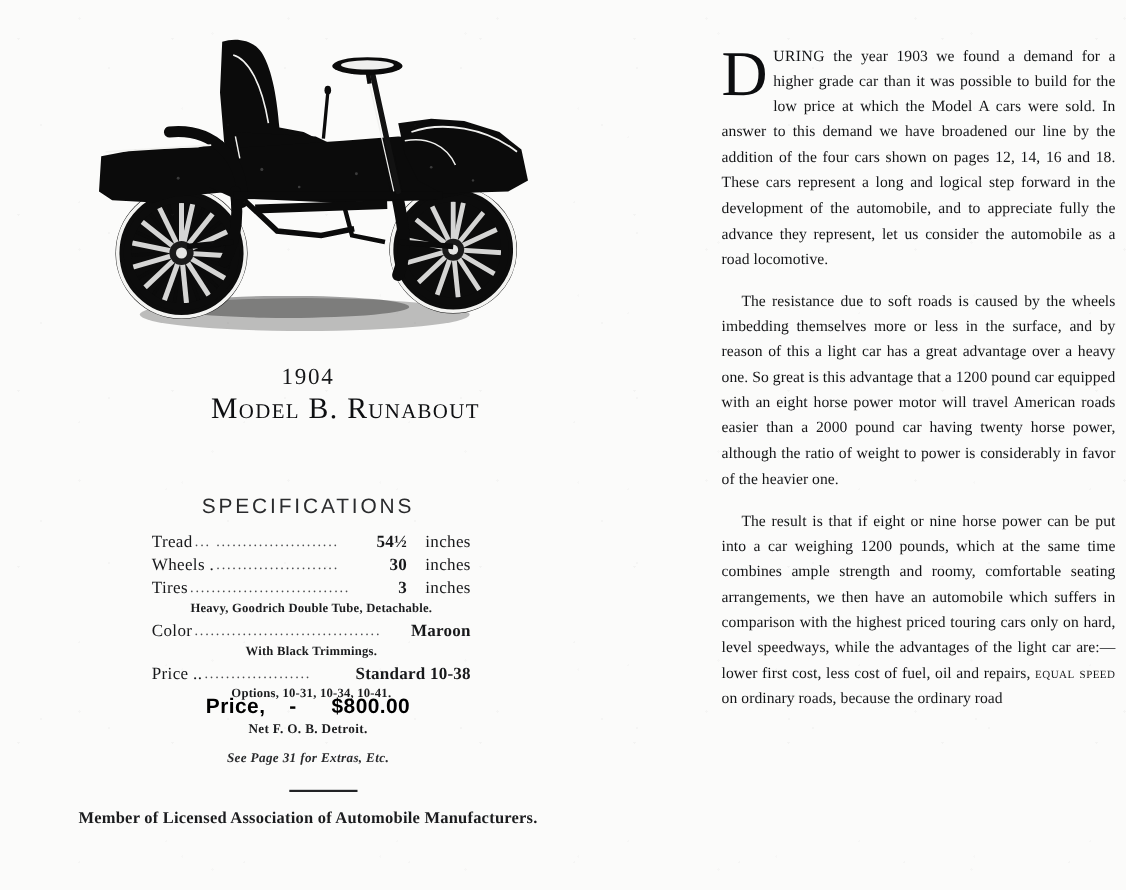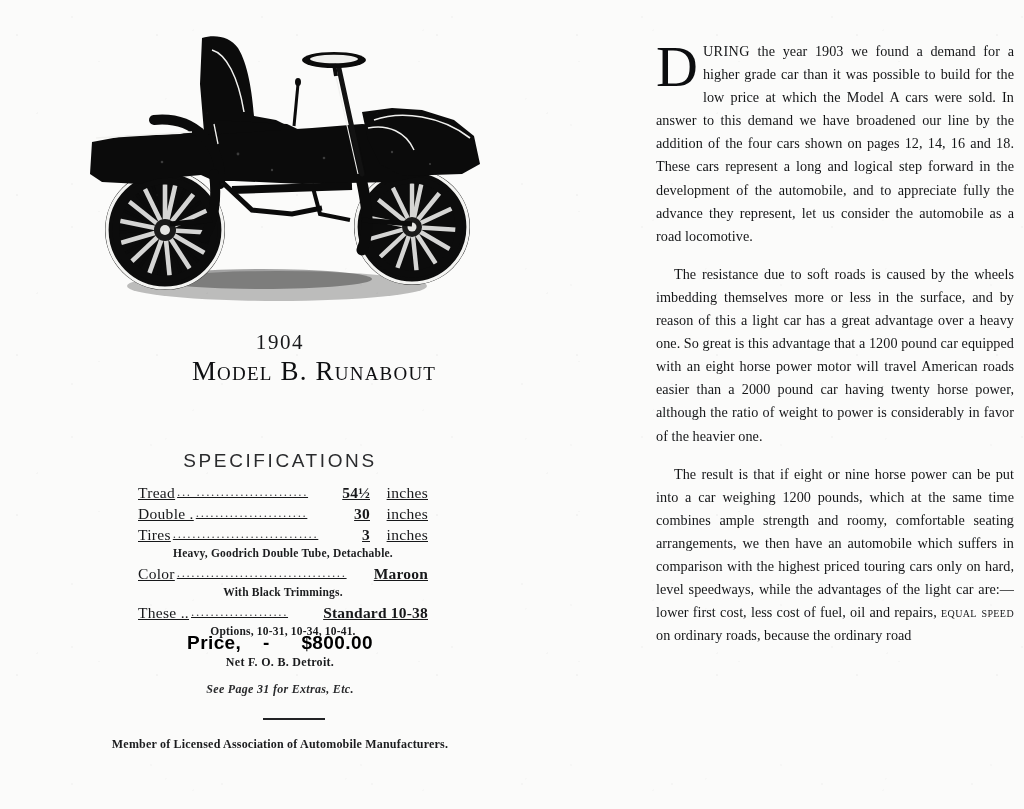--- a/index.html
+++ b/index.html
@@ -98,21 +98,20 @@
     top: 482px;
     width: 290px;
     color: #17181a;
   }
   .spec-row {
     display: flex;
     align-items: flex-start;
     font-size: 15.5px;
     line-height: 21px;
     white-space: nowrap;
-    text-decoration: underline;
   }
   .spec-label { letter-spacing: .3px; }
   .spec-dots {
     flex: 1 1 auto;
     overflow: hidden;
     white-space: nowrap;
     font-size: 13px;
     color: #4a4b4d;
     letter-spacing: 1.6px;
     padding: 0 2px;
@@ -180,21 +179,21 @@
     top: 718px;
     width: 62px;
     height: 2px;
     background: #222325;
   }
   .member-note {
     position: absolute;
     left: 0; top: 736px;
     width: 560px;
     text-align: center;
-    font-size: 12px;
+    font-size: 15px;
     font-weight: bold;
     line-height: 16px;
     letter-spacing: .2px;
     color: #1b1c1e;
   }
 
   
   .right-col {
     position: absolute;
     left: 656px;
@@ -379,21 +378,21 @@
     <div class="spec-block">
 
       <div class="spec-row">
         <span class="spec-label">Tread</span>
         <span class="spec-dots">...  .......................</span>
         <span class="spec-value">54½</span>
         <span class="spec-unit">inches</span>
       </div>
 
       <div class="spec-row">
-        <span class="spec-label">Double .</span>
+        <span class="spec-label">Wheels .</span>
         <span class="spec-dots">  .......................</span>
         <span class="spec-value">30</span>
         <span class="spec-unit">inches</span>
       </div>
 
       <div class="spec-row">
         <span class="spec-label">Tires</span>
         <span class="spec-dots">..............................</span>
         <span class="spec-value">3</span>
         <span class="spec-unit">inches</span>
@@ -403,21 +402,21 @@
 
       <div class="spec-row">
         <span class="spec-label">Color</span>
         <span class="spec-dots">...................................</span>
         <span class="spec-value">Maroon</span>
       </div>
 
       <div class="spec-note">With Black Trimmings.</div>
 
       <div class="spec-row">
-        <span class="spec-label">These ..</span>
+        <span class="spec-label">Price ..</span>
         <span class="spec-dots">  ....................</span>
         <span class="spec-value">Standard 10-38</span>
       </div>
 
       <div class="spec-note">Options, 10-31, 10-34, 10-41.</div>
     </div>
 
     <div class="price-line">
       <span>Price,</span>
       <span class="pdash">-</span>

